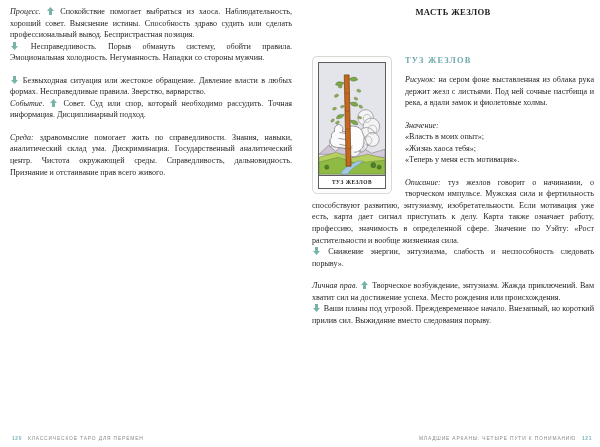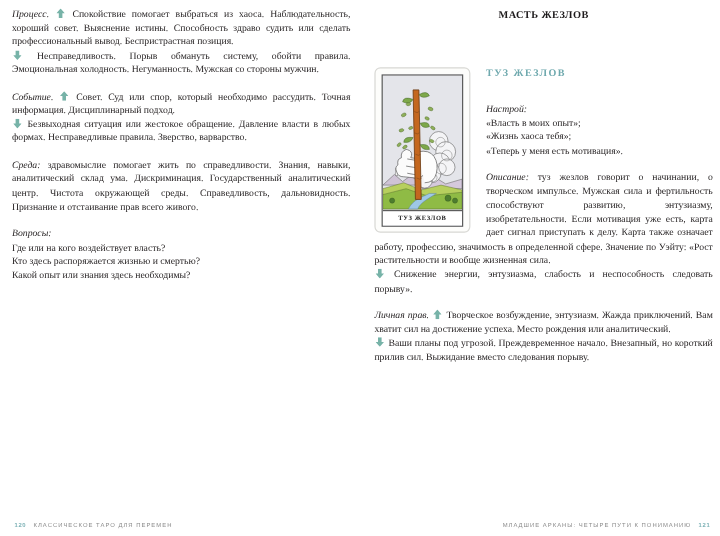--- a/index.html
+++ b/index.html
@@ -160,58 +160,52 @@
       </span>
       <span>Спокойствие помогает выбраться из хаоса. Наблюдательность, хороший совет. Выяснение истины. Способность здраво судить или сделать профессиональный вывод. Беспристрастная позиция.</span>
     </p>
 
     <p class="body-text para">
       <span class="arrow">
         <svg width="7" height="8" viewBox="0 0 7 8">
             <path d="M3.5 8 L0 4 L2 4 L2 0 L5 0 L5 4 L7 4 Z" fill="#77b3a8"></path>
           </svg>
       </span>
-      <span>Несправедливость. Порыв обмануть систему, обойти правила. Эмоциональная холодность. Негуманность. Мужская со стороны мужчин.</span>
-    </p>
-
-    <div class="gap"></div>
+      <span>Несправедливость. Порыв обмануть систему, обойти правила. Эмоциональная холодность. Негуманность. Нападки со стороны мужчин.</span>
+    </p>
+
+    <div class="gap"></div>
+
+    <p class="body-text para">
+      <span class="arrow">
+        <svg width="7" height="8" viewBox="0 0 7 8">
+            <path d="M3.5 8 L0 4 L2 4 L2 0 L5 0 L5 4 L7 4 Z" fill="#77b3a8"></path>
+          </svg>
+      </span>
+      <span>Безвыходная ситуация или жестокое обращение. Давление власти в любых формах. Несправедливые правила. Зверство, варварство.</span>
+    </p>
 
     <p class="body-text para">
       <span class="lead">Событие.</span>
       <span class="arrow">
         <svg width="7" height="8" viewBox="0 0 7 8">
             <path d="M3.5 0 L7 4 L5 4 L5 8 L2 8 L2 4 L0 4 Z" fill="#77b3a8"></path>
           </svg>
       </span>
       <span>Совет. Суд или спор, который необходимо рассудить. Точная информация. Дисциплинарный подход.</span>
     </p>
 
-    <p class="body-text para">
-      <span class="arrow">
-        <svg width="7" height="8" viewBox="0 0 7 8">
-            <path d="M3.5 8 L0 4 L2 4 L2 0 L5 0 L5 4 L7 4 Z" fill="#77b3a8"></path>
-          </svg>
-      </span>
-      <span>Безвыходная ситуация или жестокое обращение. Давление власти в любых формах. Несправедливые правила. Зверство, варварство.</span>
-    </p>
-
     <div class="gap"></div>
 
     <p class="body-text para">
       <span class="lead">Среда:</span><span> здравомыслие помогает жить по справедливости. Знания, навыки, аналитический склад ума. Дискриминация. Государственный аналитический центр. Чистота окружающей среды. Справедливость, дальновидность. Признание и отстаивание прав всего живого.</span>
     </p>
 
     <div class="gap"></div>
 
-    <p class="body-text para">
-      <span class="lead q-line">Вопросы:</span>
-      <span class="q-line">Где или на кого воздействует власть?</span>
-      <span class="q-line">Кто здесь распоряжается жизнью и смертью?</span>
-      <span class="q-line">Какой опыт или знания здесь необходимы?</span>
-    </p>
 
     <div class="footer footer-left">
       <span class="folio">120</span><span>КЛАССИЧЕСКОЕ ТАРО ДЛЯ ПЕРЕМЕН</span>
     </div>
   </div>
 
   <div class="page page-right">
 
     <h1 class="suit-title">МАСТЬ ЖЕЗЛОВ</h1>
 
@@ -296,25 +290,28 @@
           <div class="card-caption-bar">ТУЗ ЖЕЗЛОВ</div>
         </div>
       </div>
     </div>
 
     <div class="right-flow">
       <h2 class="card-title">ТУЗ ЖЕЗЛОВ</h2>
 
       <div style="height:9px"></div>
 
+      <p class="body-text para">
+        <span class="lead">Рисунок:</span><span> на сером фоне выставленная из облака рука держит жезл с листьями. Под ней сочные пастбища и река, а вдали замок и фиолетовые холмы.</span>
+      </p>
 
       <div class="gap"></div>
 
       <p class="body-text para">
-        <span class="lead q-line">Настрой:</span>
+        <span class="lead q-line">Значение:</span>
         <span class="q-line">«Власть в моих опыт»;</span>
         <span class="q-line">«Жизнь хаоса тебя»;</span>
         <span class="q-line">«Теперь у меня есть мотивация».</span>
       </p>
     </div>
 
     <div class="gap"></div>
 
     <p class="body-text para">
       <span class="lead">Описание:</span><span> туз жезлов говорит о начинании, о творческом импульсе. Мужская сила и фертильность способствуют развитию, энтузиазму, изобретательности. Если мотивация уже есть, карта дает сигнал приступать к делу. Карта также означает работу, профессию, значимость в определенной сфере. Значение по Уэйту: «Рост растительности и вообще жизненная сила.</span>
@@ -331,21 +328,21 @@
 
     <div class="gap"></div>
 
     <p class="body-text para">
       <span class="lead">Личная прав.</span>
       <span class="arrow">
         <svg width="7" height="8" viewBox="0 0 7 8">
             <path d="M3.5 0 L7 4 L5 4 L5 8 L2 8 L2 4 L0 4 Z" fill="#77b3a8"></path>
           </svg>
       </span>
-      <span>Творческое возбуждение, энтузиазм. Жажда приключений. Вам хватит сил на достижение успеха. Место рождения или аналитический.</span>
+      <span>Творческое возбуждение, энтузиазм. Жажда приключений. Вам хватит сил на достижение успеха. Место рождения или происхождения.</span>
     </p>
 
     <p class="body-text para">
       <span class="arrow">
         <svg width="7" height="8" viewBox="0 0 7 8">
             <path d="M3.5 8 L0 4 L2 4 L2 0 L5 0 L5 4 L7 4 Z" fill="#77b3a8"></path>
           </svg>
       </span>
       <span>Ваши планы под угрозой. Преждевременное начало. Внезапный, но короткий прилив сил. Выжидание вместо следования порыву.</span>
     </p>

